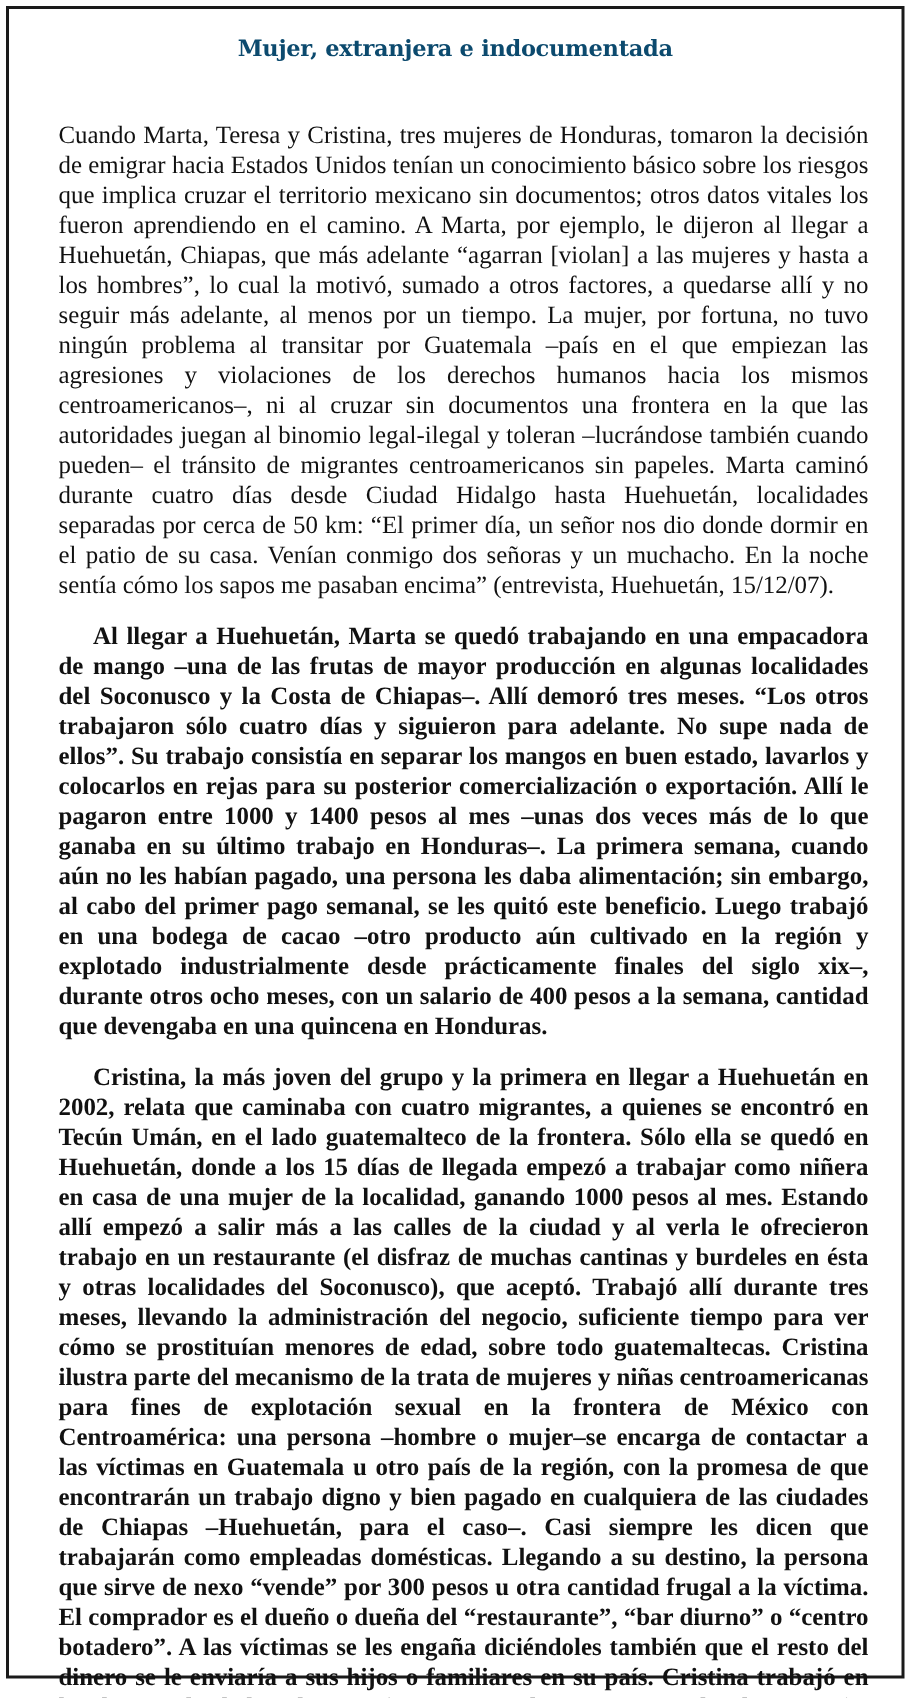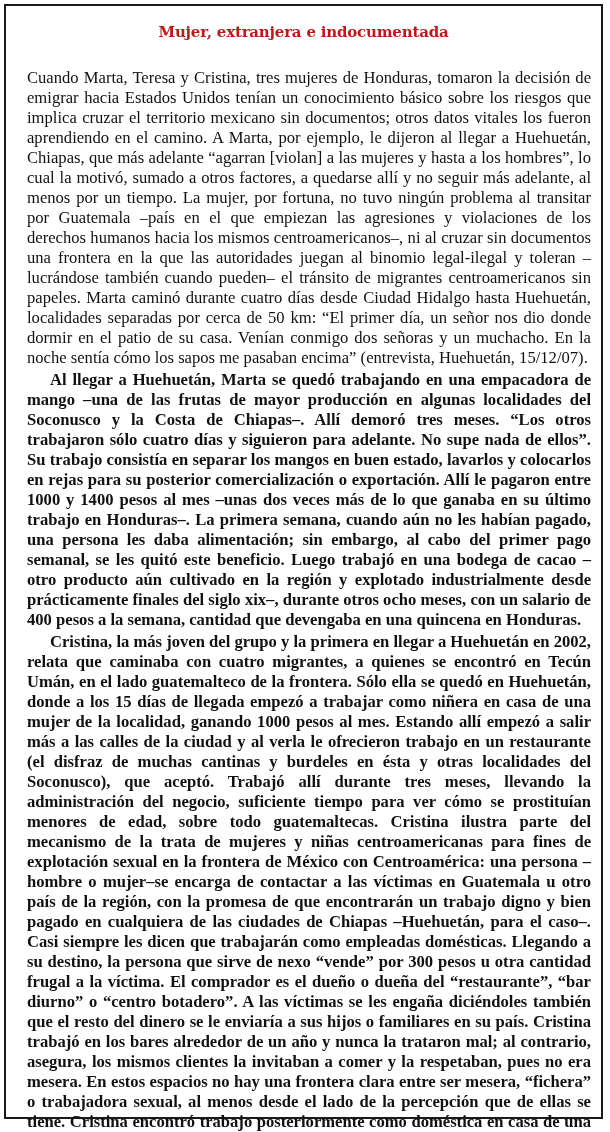--- a/index.html
+++ b/index.html
@@ -11,35 +11,35 @@
       border: 2px solid #1a1a1a;
       box-sizing: border-box;
     }
     .title {
       position: absolute;
       left: 0; right: 0; top: 17px;
       text-align: center;
       font-family: "DejaVu Serif", serif;
       font-weight: bold;
       font-size: 15px;
-      color: #b91c1c;
+      color: #0c4a6e;
       letter-spacing: -0.2px;
     }
     .body {
       position: absolute;
       left: 19px; top: 60px;
       width: 568px;
       font-family: "Liberation Serif", serif;
       font-size: 16.6px;
       line-height: 20px;
       color: #111;
       text-align: justify;
       hyphens: manual;
     }
-    .body p { margin: 2px; }
+    .body p { margin: 14px; }
     .body p.indent { text-indent: 23px; font-weight: bold; }
   </style>
 </head>
 <body>
 
 <div class="box">
   <div class="title">Mujer, extranjera e indocumentada</div>
   <div class="body">
     <p>Cuando Marta, Teresa y Cristina, tres mujeres de Honduras, tomaron la decisión de emigrar hacia Estados Unidos tenían un conocimiento básico sobre los riesgos que implica cruzar el territorio mexicano sin documentos; otros datos vitales los fueron aprendiendo en el camino. A Marta, por ejemplo, le dijeron al llegar a Huehuetán, Chiapas, que más adelante “agarran [violan] a las mujeres y hasta a los hombres”, lo cual la motivó, sumado a otros factores, a quedarse allí y no seguir más adelante, al menos por un tiempo. La mujer, por fortuna, no tuvo ningún problema al transitar por Guatemala –país en el que empiezan las agresiones y violaciones de los derechos humanos hacia los mismos centroamericanos–, ni al cruzar sin documentos una frontera en la que las autoridades juegan al binomio legal-ilegal y toleran –lucrándose también cuando pueden– el tránsito de migrantes centroamericanos sin papeles. Marta caminó durante cuatro días desde Ciudad Hidalgo hasta Huehuetán, localidades separadas por cerca de 50 km: “El primer día, un señor nos dio donde dormir en el patio de su casa. Venían conmigo dos señoras y un muchacho. En la noche sentía cómo los sapos me pasaban encima” (entrevista, Huehuetán, 15/12/07).</p>
     <p class="indent">Al llegar a Huehuetán, Marta se quedó trabajando en una empacadora de mango –una de las frutas de mayor producción en algunas localidades del Soconusco y la Costa de Chiapas–. Allí demoró tres meses. “Los otros trabajaron sólo cuatro días y siguieron para adelante. No supe nada de ellos”. Su trabajo consistía en separar los mangos en buen estado, lavarlos y colocarlos en rejas para su posterior comercialización o exportación. Allí le pagaron entre 1000 y 1400 pesos al mes –unas dos veces más de lo que ganaba en su último trabajo en Honduras–. La primera semana, cuando aún no les habían pagado, una persona les daba alimentación; sin embargo, al cabo del primer pago semanal, se les quitó este beneficio. Luego trabajó en una bodega de cacao –otro producto aún cultivado en la región y explotado industrialmente desde prácticamente finales del siglo xix–, durante otros ocho meses, con un salario de 400 pesos a la semana, cantidad que devengaba en una quincena en Honduras.</p>

